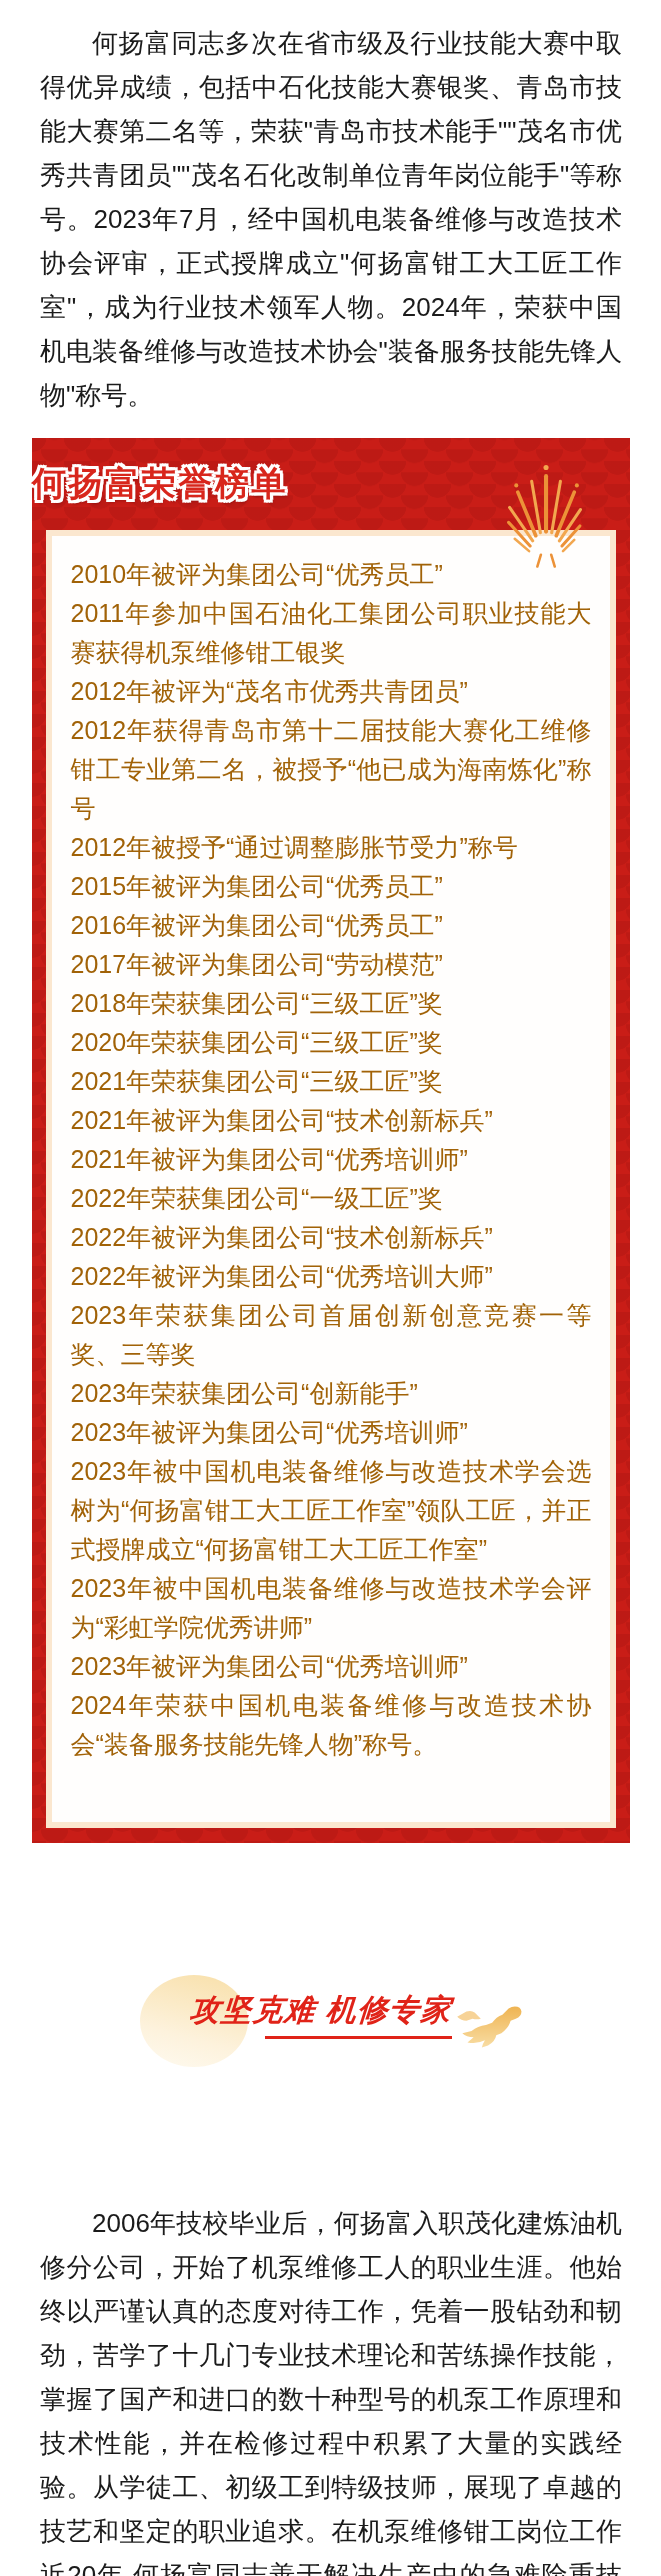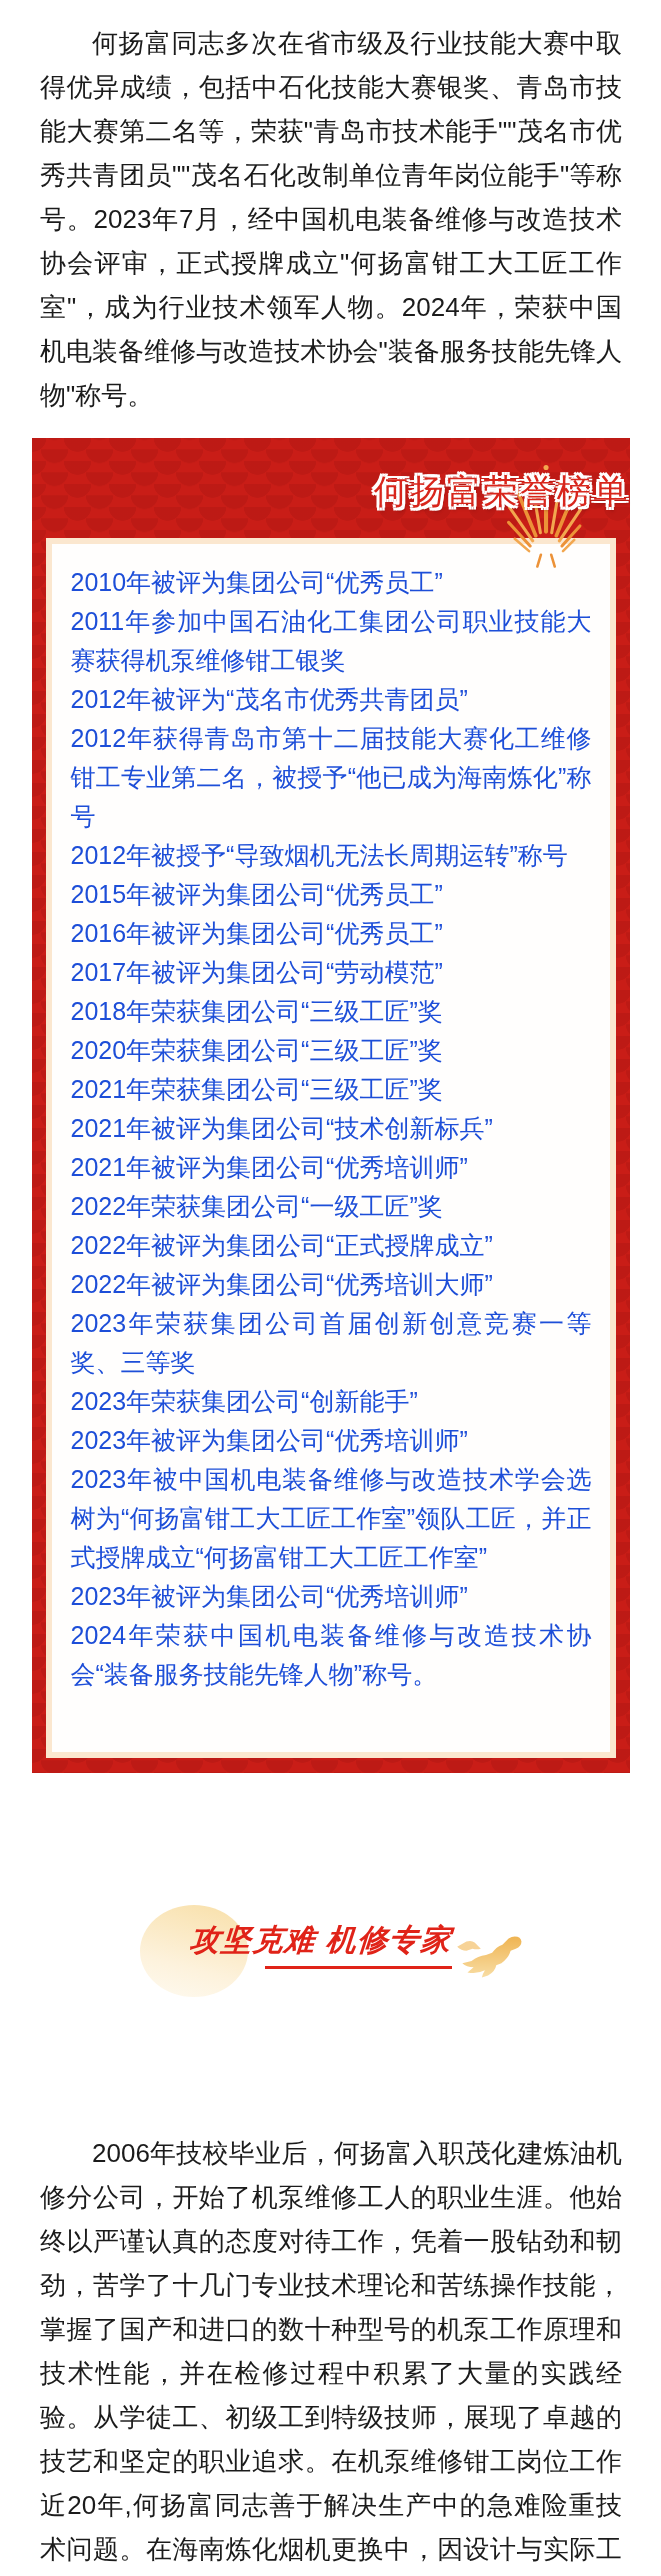--- a/index.html
+++ b/index.html
@@ -33,49 +33,48 @@
     background-color:#c91d17;
     background-image:
       radial-gradient(circle at 50% 0px, rgba(80,0,0,0.10) 13.4px, transparent 14px),
       radial-gradient(circle at 50% 0px, rgba(80,0,0,0.10) 13.4px, transparent 14px);
     background-size:45px 23px;
     background-position:0 11.3px,23px 0;
   }
   .honor-title{
     position:relative;
     z-index:2;
-    text-align:right;
+    text-align:left;
     font-size:34px;
-    font-weight:normal;
+    font-weight:bold;
     letter-spacing:2.6px;
     color:#d8261c;
     text-shadow:
       -2.6px -2.6px 0 #fff, 2.6px -2.6px 0 #fff, -2.6px 2.6px 0 #fff, 2.6px 2.6px 0 #fff,
       -3.1px 0 0 #fff, 3.1px 0 0 #fff, 0 -3.1px 0 #fff, 0 3.1px 0 #fff,
       2.1px 4.1px 3.1px rgba(60,0,0,0.35);
-    margin-top: 8px;
   }
   .firework{
     position:absolute;
     top:6.2px;
     right:47px;
     width:77px;
     height:147px;
     z-index:1;
   }
   .honor-panel{
     margin:23px 14px 0;
     border:6.2px solid #fbe7cf;
     background:#fffefd;
     padding:19.6px 18.5px 58px;
   }
   .honor-entry{
     font-size:25px;
     line-height:39px;
-    color:#1d4ed8;
+    color:#a16207;
     text-align:justify;
     text-justify:inter-ideograph;
     word-break:break-all;
   }
 
   
   .section-header{
     position:relative;
     margin-top:132px;
     height:93px;
@@ -140,36 +139,37 @@
     </svg>
 
     <div class="honor-title">何扬富荣誉榜单</div>
 
     <div class="honor-panel">
 
     <div class="honor-entry">2010年被评为集团公司“优秀员工”</div>
         <div class="honor-entry">2011年参加中国石油化工集团公司职业技能大赛获得机泵维修钳工银奖</div>
         <div class="honor-entry">2012年被评为“茂名市优秀共青团员”</div>
         <div class="honor-entry">2012年获得青岛市第十二届技能大赛化工维修钳工专业第二名，被授予“他已成为海南炼化”称号</div>
-        <div class="honor-entry">2012年被授予“导致烟机无法长周期运转”称号</div>
+        <div class="honor-entry">2012年被授予“通过调整膨胀节受力”称号</div>
         <div class="honor-entry">2015年被评为集团公司“优秀员工”</div>
         <div class="honor-entry">2016年被评为集团公司“优秀员工”</div>
         <div class="honor-entry">2017年被评为集团公司“劳动模范”</div>
         <div class="honor-entry">2018年荣获集团公司“三级工匠”奖</div>
         <div class="honor-entry">2020年荣获集团公司“三级工匠”奖</div>
         <div class="honor-entry">2021年荣获集团公司“三级工匠”奖</div>
         <div class="honor-entry">2021年被评为集团公司“技术创新标兵”</div>
         <div class="honor-entry">2021年被评为集团公司“优秀培训师”</div>
         <div class="honor-entry">2022年荣获集团公司“一级工匠”奖</div>
-        <div class="honor-entry">2022年被评为集团公司“正式授牌成立”</div>
+        <div class="honor-entry">2022年被评为集团公司“技术创新标兵”</div>
         <div class="honor-entry">2022年被评为集团公司“优秀培训大师”</div>
         <div class="honor-entry">2023年荣获集团公司首届创新创意竞赛一等奖、三等奖</div>
         <div class="honor-entry">2023年荣获集团公司“创新能手”</div>
         <div class="honor-entry">2023年被评为集团公司“优秀培训师”</div>
         <div class="honor-entry">2023年被中国机电装备维修与改造技术学会选树为“何扬富钳工大工匠工作室”领队工匠，并正式授牌成立“何扬富钳工大工匠工作室”</div>
+        <div class="honor-entry">2023年被中国机电装备维修与改造技术学会评为“彩虹学院优秀讲师”</div>
         <div class="honor-entry">2023年被评为集团公司“优秀培训师”</div>
         <div class="honor-entry">2024年荣获中国机电装备维修与改造技术协会“装备服务技能先锋人物”称号。</div>
       </div>
   </div>
 
   <div class="section-header">
     <div class="header-ellipse"></div>
     <div class="header-title">攻坚克难 机修专家</div>
     <div class="header-underline"></div>
     <svg class="header-doves" viewBox="0 0 140 104" aria-hidden="true">

